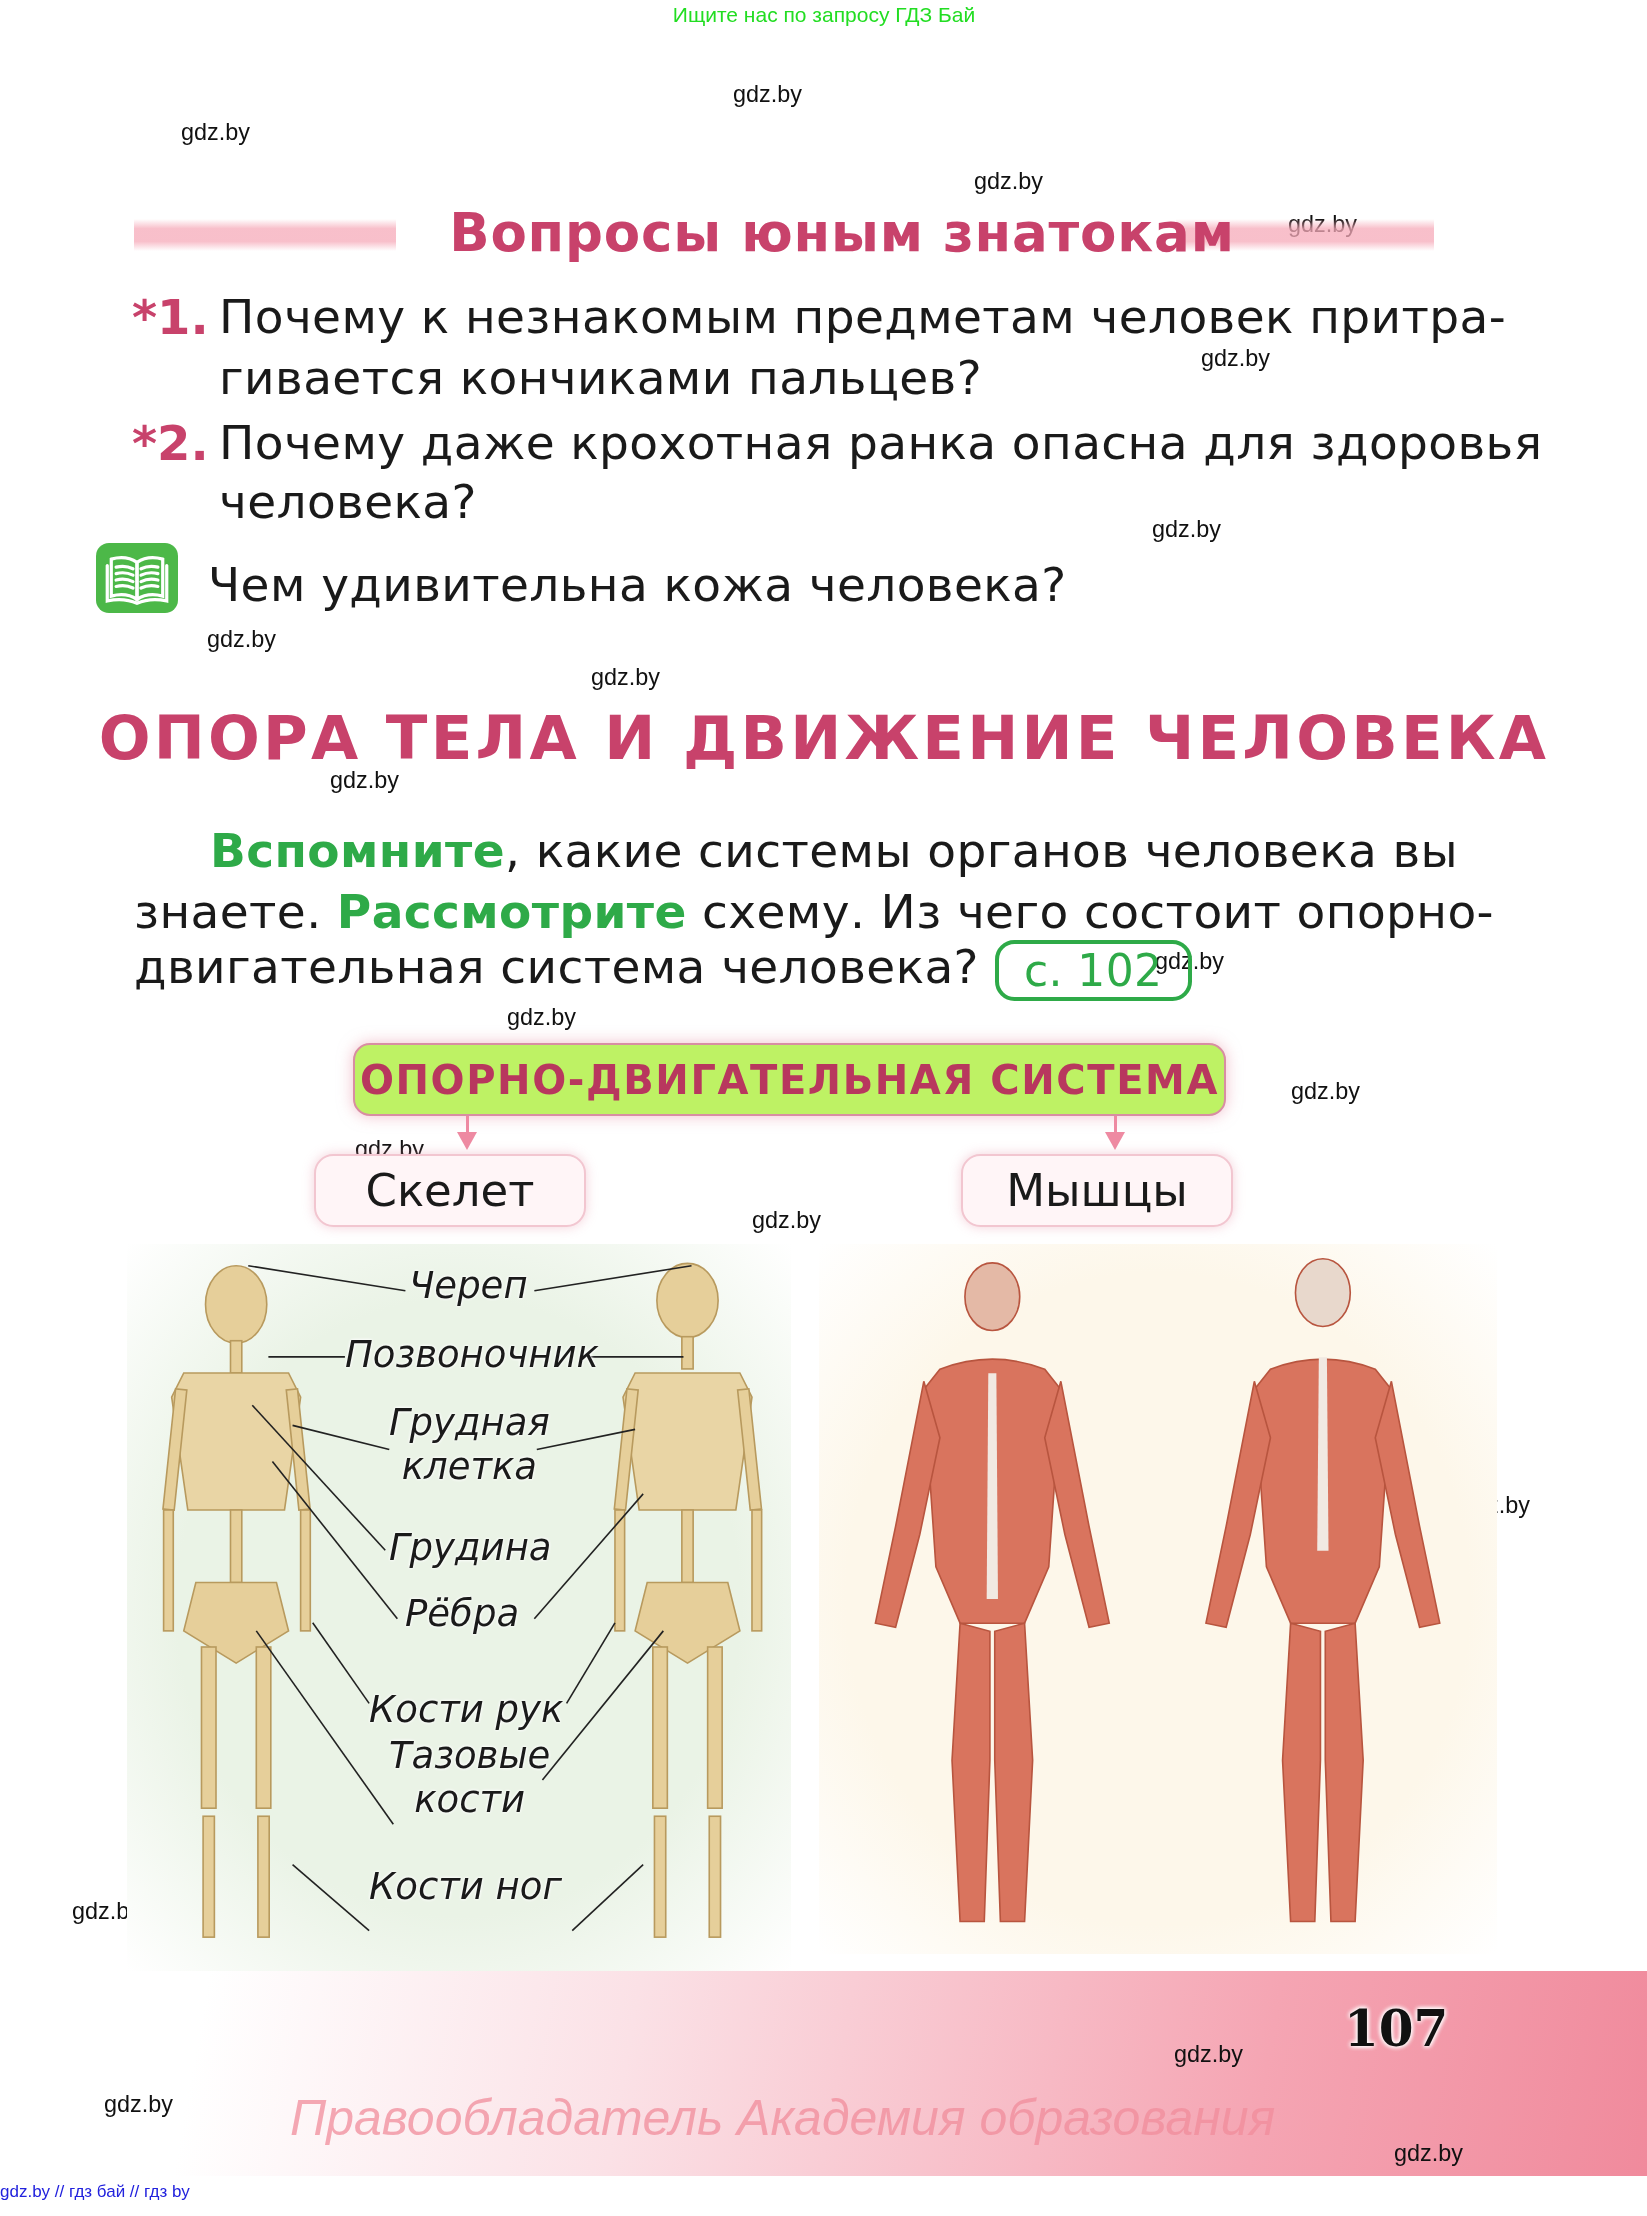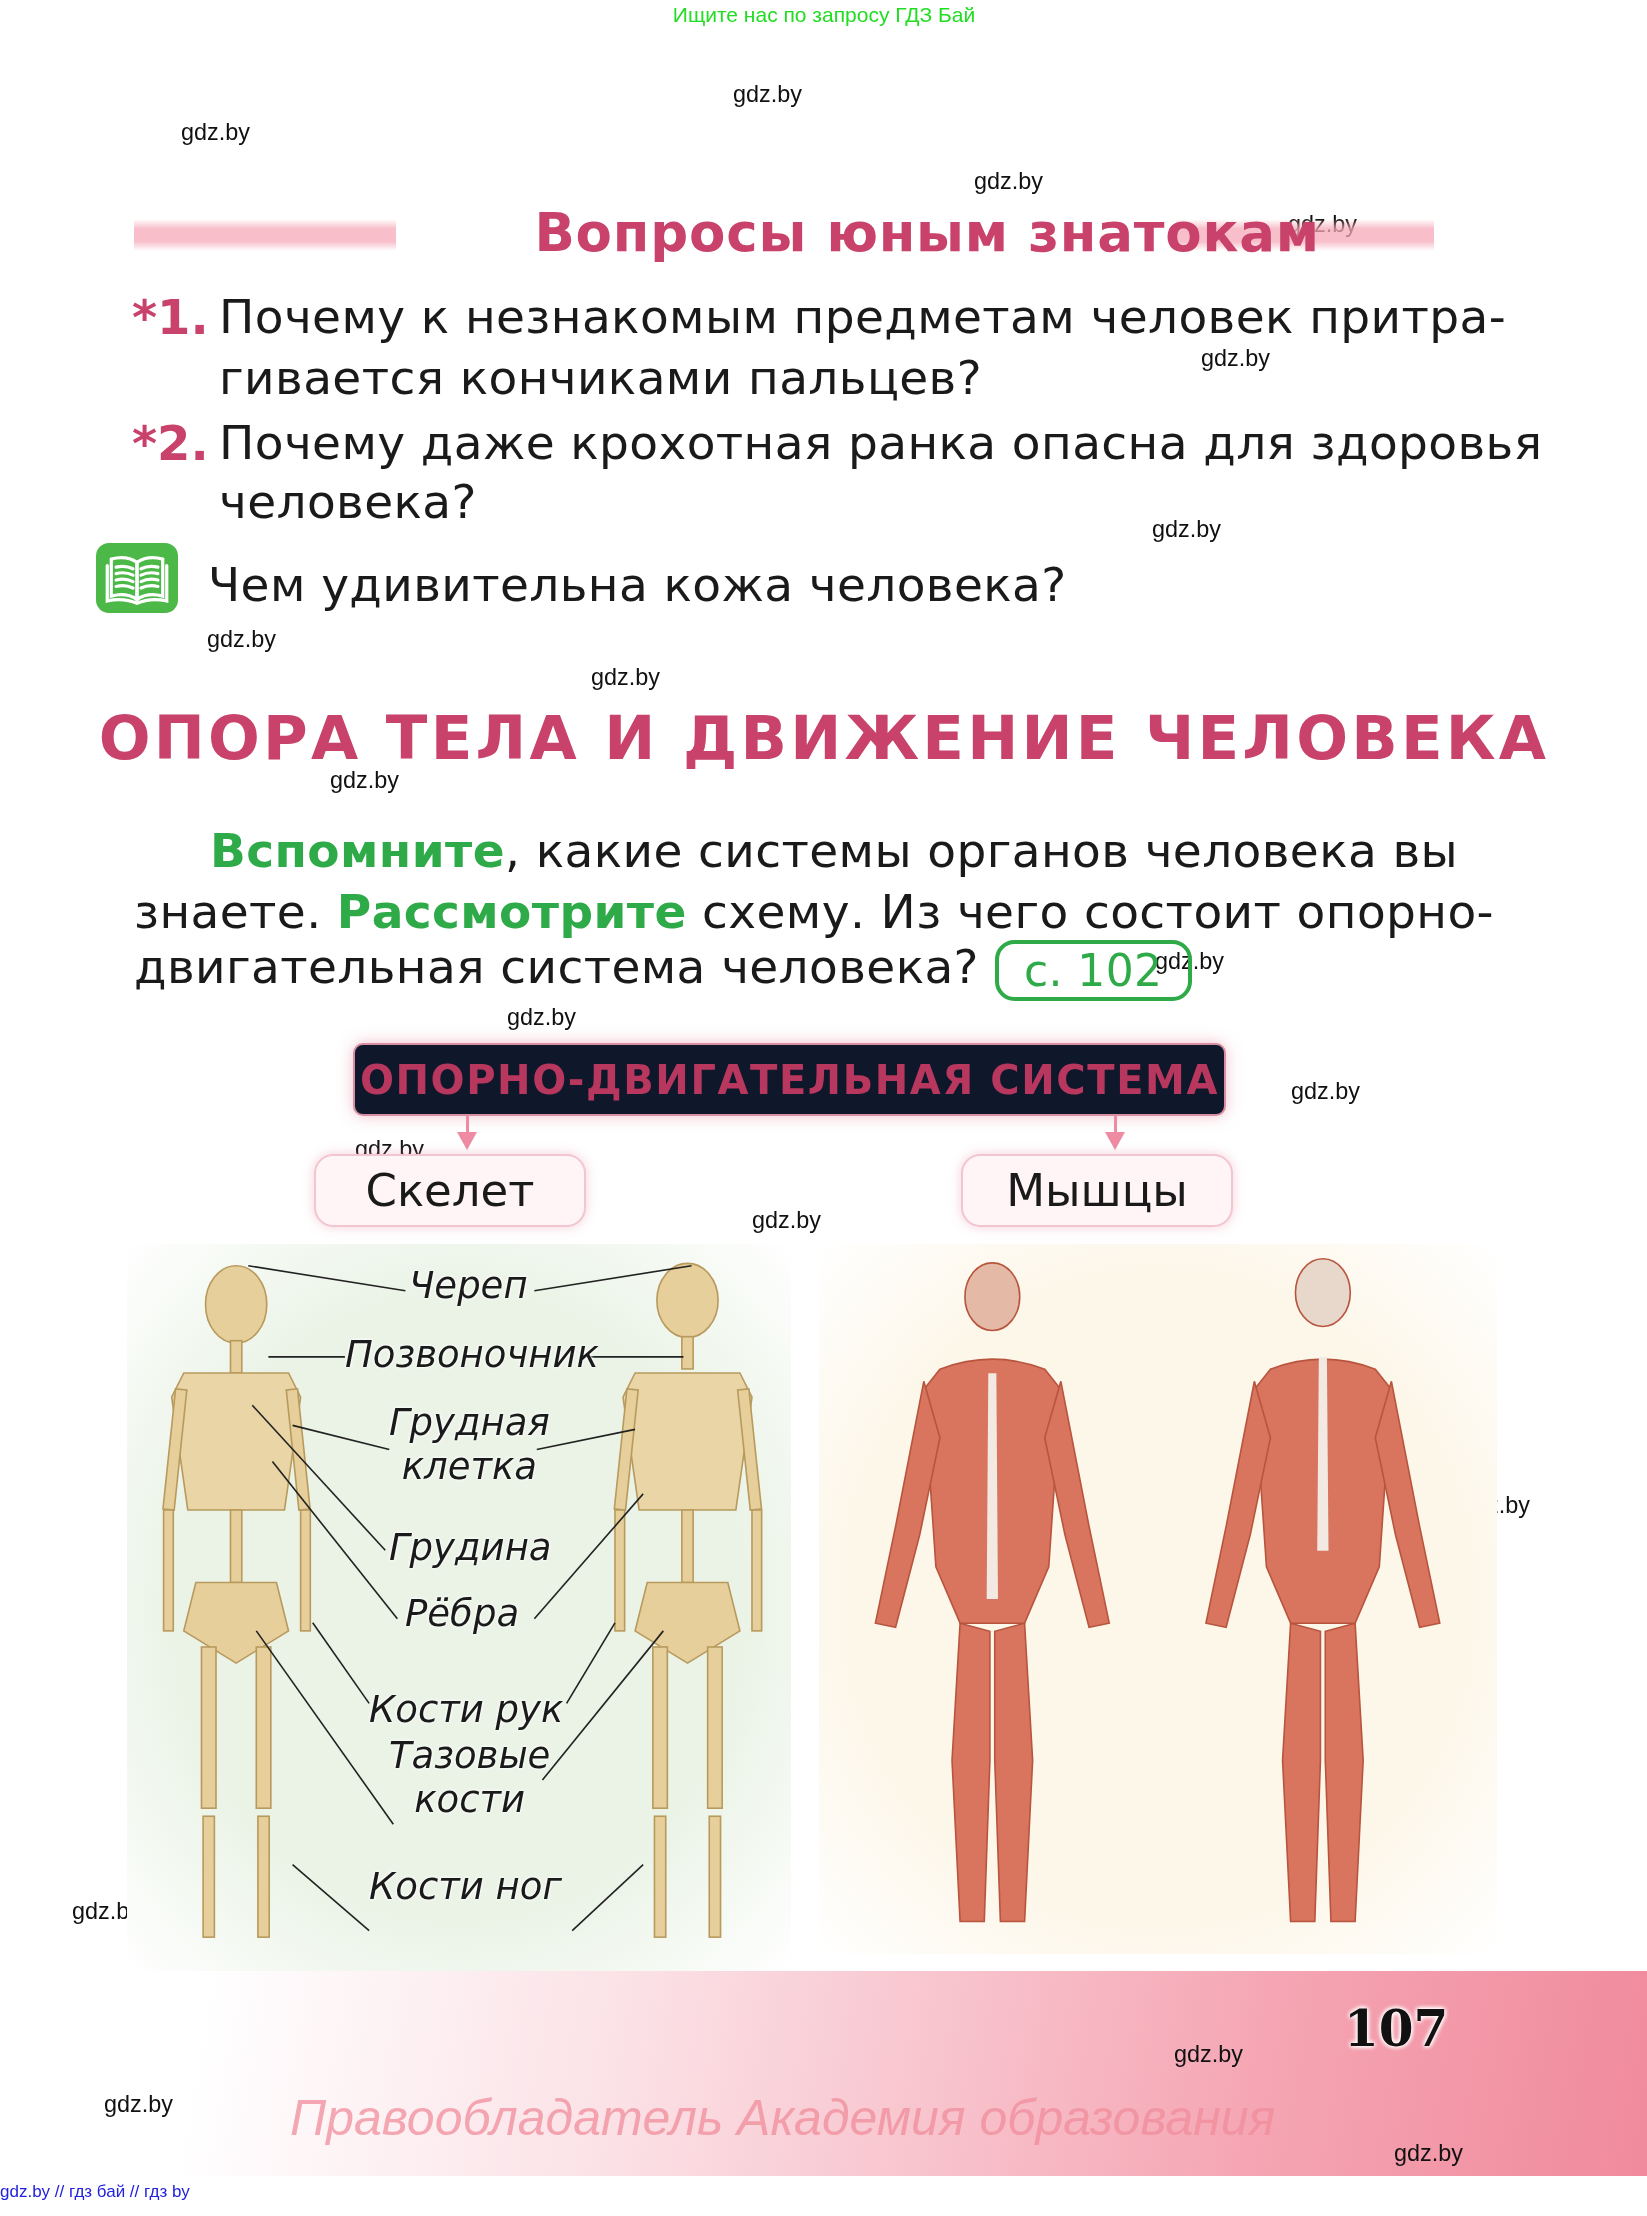--- a/index.html
+++ b/index.html
@@ -3,33 +3,33 @@
 <meta charset="utf-8">
 <style>
   html, body { margin:0; padding:0; }
   body { width:1648px; height:2216px; position:relative; background:#ffffff; overflow:hidden;
          font-family:"DejaVu Sans", sans-serif; color:#1a1a1a; }
   .wm { position:absolute; font-family:"Liberation Sans", sans-serif; font-size:23.4px; color:#111; white-space:nowrap; }
   .top-notice { position:absolute; left:0; width:1648px; top:3.2px; text-align:center; color:#22dd22;
                 font-family:"Liberation Sans", sans-serif; font-size:21px; }
   .stripe { position:absolute; height:32px; top:219px;
             background:linear-gradient(to bottom, rgba(246,170,185,0.0), rgba(246,170,185,0.75) 30%, rgba(246,170,185,0.75) 70%, rgba(246,170,185,0.0)); }
-  .sec-title { position:absolute; top:202px; left:400px; width:920px; text-align:right; color:#c8426b;
+  .sec-title { position:absolute; top:202px; left:382px; width:920px; text-align:center; color:#c8426b;
                font-weight:bold; font-size:53px; letter-spacing:0.8px; white-space:nowrap; }
   .q-num { position:absolute; color:#c8426b; font-weight:bold; font-size:48px; }
   .q-text { position:absolute; font-size:47px; color:#1a1a1a; white-space:nowrap; letter-spacing:0.4px;text-align:center; }
   .book-icon { position:absolute; left:96px; top:543px; width:82px; height:70px; background:#4cb848; border-radius:13px; }
   .lesson-title { position:absolute; top:702px; left:0; width:1648px; text-align:center; color:#c8426b; font-weight:bold;
                   font-size:61px; letter-spacing:3.2px; white-space:nowrap; }
   .para { position:absolute; left:134px; width:1303px; font-size:47px; white-space:nowrap; letter-spacing:0.4px; }
   .green { color:#2eaa48; font-weight:bold; }
   .page-ref { display:inline-block; border:4px solid #2eaa48; border-radius:19.4px; color:#2eaa48; padding:0 25px;
               font-size:44px; line-height:53px; margin-left:16px; vertical-align:middle; }
   .main-box { position:absolute; left:353px; top:1043px; width:873px; height:73px; border:2.4px solid #d88ea2;
-              border-radius:10px; background:#0f172a; box-shadow:0 0 14.5px rgba(230,140,160,0.55);
+              border-radius:17px; background:#bef264; box-shadow:0 0 14.5px rgba(230,140,160,0.55);
               display:flex; align-items:center; justify-content:center; box-sizing:border-box; }
   .main-box span { color:#b8375e; font-weight:bold; font-size:40px; letter-spacing:1.6px; white-space:nowrap; }
   .sub-box { position:absolute; top:1154px; width:272px; height:73px; border:2.4px solid #f2c6d0; border-radius:19.4px;
              background:#fff5f7; box-shadow:0 0 11.3px rgba(230,150,170,0.45); display:flex; align-items:center;
              justify-content:center; box-sizing:border-box; }
   .sub-box span { font-size:45px; color:#1a1a1a; }
   .arrow { position:absolute; width:3.2px; background:#ee8aa2; }
   .arrow::after { content:""; position:absolute; left:-9px; bottom:-14.5px; border-left:10.5px solid transparent;
                   border-right:10.5px solid transparent; border-top:18px solid #ee8aa2; }
   .skel-panel { position:absolute; left:127px; top:1244px; width:664px; height:727px;

